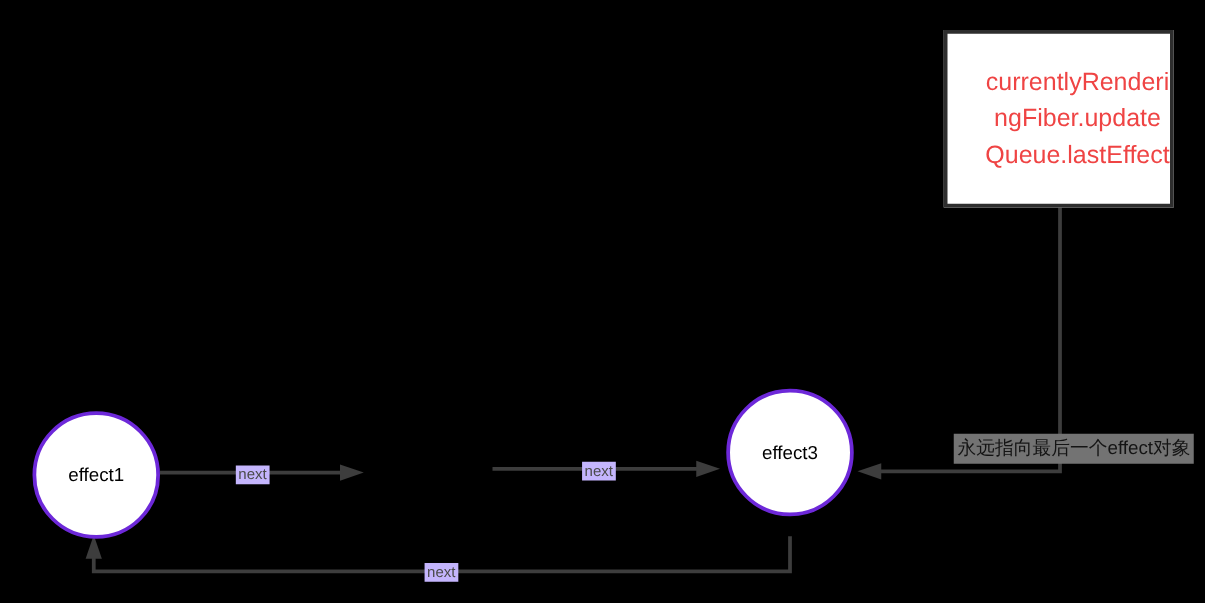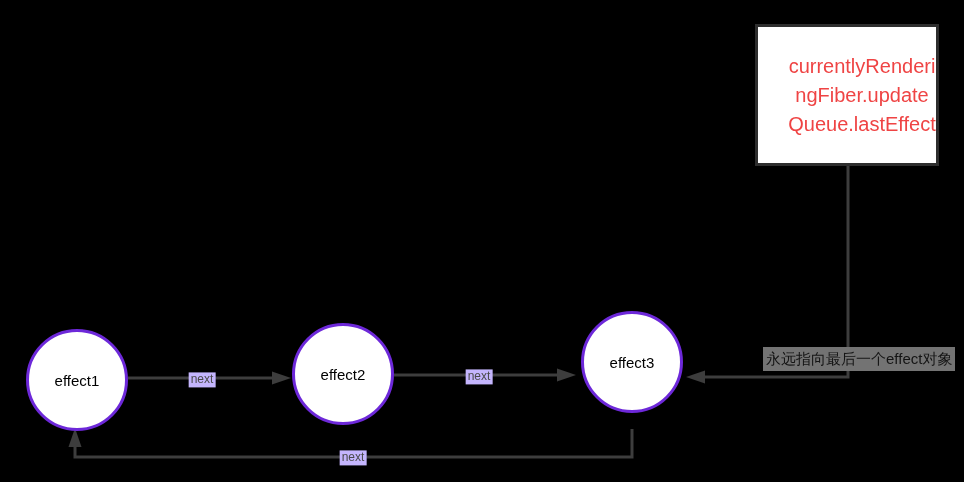--- a/index.html
+++ b/index.html
@@ -120,23 +120,20 @@
   </svg>
 
   <div class="pointer-box">
     <span class="box-text">currentlyRenderingFiber.updateQueue.lastEffect</span>
   </div>
 
   <div class="node" id="node-effect1">
     <span>effect1</span>
   </div>
 
-  <div class="node" id="node-effect2">
-    <span>effect2</span>
-  </div>
 
   <div class="node" id="node-effect3">
     <span>effect3</span>
   </div>
 
   <div class="edge-label" id="edge-label-1">next</div>
 
   <div class="edge-label" id="edge-label-2">next</div>
 
   <div class="edge-label" id="edge-label-3">next</div>

